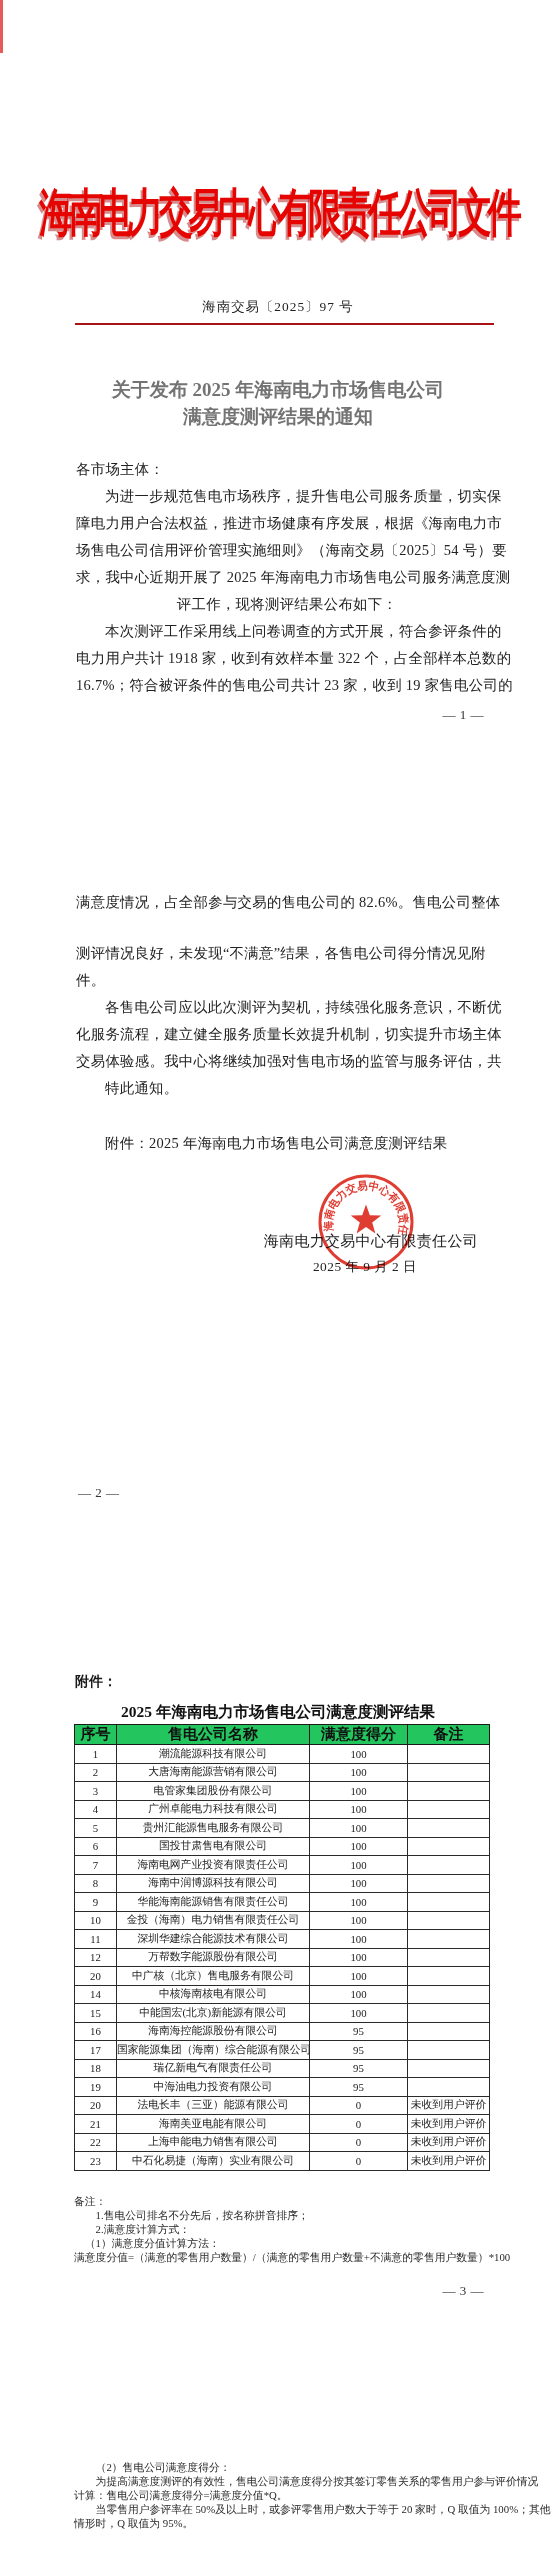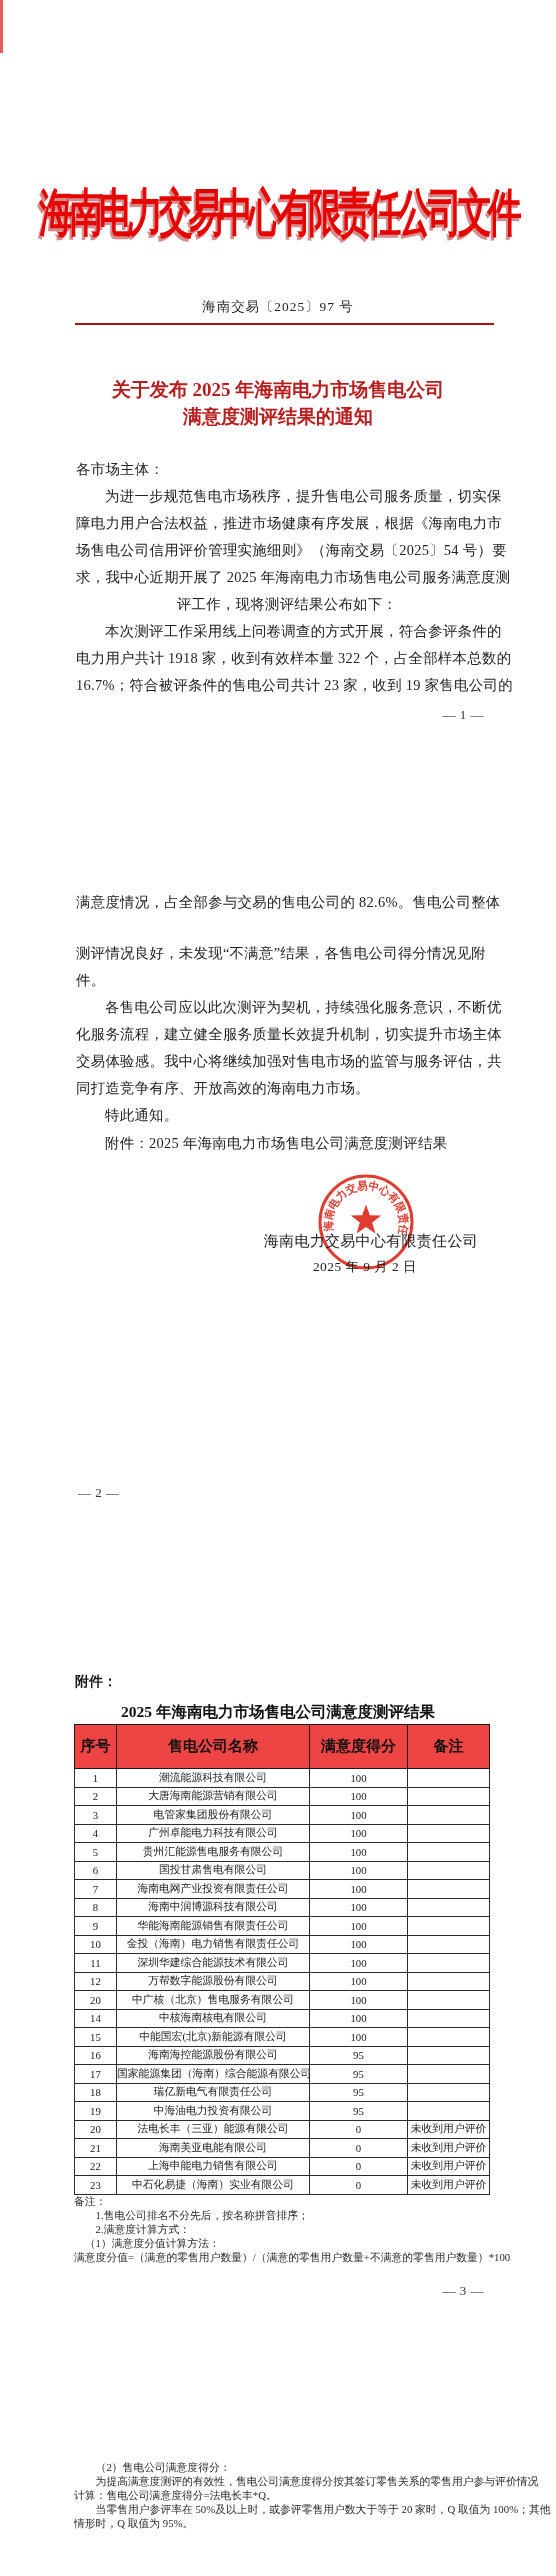--- a/index.html
+++ b/index.html
@@ -18,21 +18,21 @@
   #letterhead {
     left:31px; top:181px; width:495px; height:63px; line-height:63px;
     text-align:center; font-weight:bold; font-size:34px; letter-spacing:-4.1px;
     color:#e60400; transform:scaleY(1.5); transform-origin:center;
     text-shadow:-2.1px 2.1px 0 rgba(165,0,0,.45);
     white-space:nowrap;
   }
   #doc-number { left:0; top:298px; width:100%; text-align:center; font-size:13.4px; letter-spacing:1px; color:#222; }
   #red-rule { left:75px; top:323px; width:419px; height:2.1px; background:#a81414; }
 
-  #notice-title { left:0; top:376px; width:100%; text-align:center; font-weight:bold; font-size:19px; line-height:27px; color:#b91c1c; }
+  #notice-title { left:0; top:376px; width:100%; text-align:center; font-weight:bold; font-size:19px; line-height:27px; color:#737373; }
 
   .body-block { width:422px; font-size:14.4px; line-height:27px; letter-spacing:0.3px; color:#222; }
   #p1-body { left:76px; top:456px; }
   #p2-body { left:76px; top:889px; }
   #p2-attach { left:76px; top:1130px; }
   .line { white-space:nowrap; }
 
   .page-num { font-size:13px; letter-spacing:0.5px; color:#333; }
   #p1-num { right:72px; top:707px; }
   #p2-num { left:78px; top:1485px; }
@@ -42,21 +42,21 @@
   #sign-date { right:139px; top:1258px; font-size:13.4px; letter-spacing:0.5px; color:#222; }
 
   #seal { left:316px; top:1171px; width:100px; height:102px; mix-blend-mode:multiply; opacity:.92; }
 
   #p3-attach-label { left:75px; top:1673px; font-size:14px; font-weight:600; color:#1a1a1a; }
   #p3-table-title { left:0; top:1702px; width:100%; text-align:center; font-size:15.5px; font-weight:bold; color:#111; }
 
   #score-table { left:74px; top:1724px; width:415px; border-collapse:collapse; table-layout:fixed;
     border:1px solid #111; }
   #score-table th {
-    height:44px; background:#ef4444; font-size:15px; font-weight:bold;
+    height:20px; background:#22c55e; font-size:15px; font-weight:bold;
     border:0.5px solid #1a1a1a; text-align:center; color:#111;
   }
   #score-table td {
     height:18.5px; font-size:10.8px; border:0.5px solid #2a2a2a; text-align:center;
     color:#222; overflow:hidden; white-space:nowrap;
   }
 
   .notes-block { width:425px; font-size:10.8px; line-height:14px; color:#2a2a2a; }
   #p3-notes { left:74px; top:2194px; }
   #p4-notes { left:74px; top:2460px; }
@@ -88,21 +88,20 @@
   </div>
 <div class="abs page-num" id="p1-num">— 1 —</div>
 
 <div class="abs body-block" id="p2-body">
     <div class="line" style="padding-left: 0px;">满意度情况，占全部参与交易的售电公司的 82.6%。售电公司整体</div>
     <div class="line" style="padding-left: 0px; margin-top: 24px;">测评情况良好，未发现“不满意”结果，各售电公司得分情况见附</div>
     <div class="line" style="padding-left: 0px;">件。</div>
     <div class="line" style="padding-left: 29px;">各售电公司应以此次测评为契机，持续强化服务意识，不断优</div>
     <div class="line" style="padding-left: 0px;">化服务流程，建立健全服务质量长效提升机制，切实提升市场主体</div>
     <div class="line" style="padding-left: 0px;">交易体验感。我中心将继续加强对售电市场的监管与服务评估，共</div>
-    <div class="line" style="padding-left: 0px;">同打造竞争有序、开放高效的海南电力市场。</div>
     <div class="line" style="padding-left: 29px;">特此通知。</div>
   </div>
 <div class="abs body-block" id="p2-attach">
     <div class="line" style="padding-left: 29px;">附件：2025 年海南电力市场售电公司满意度测评结果</div>
   </div>
 
 <div class="abs" id="signer">海南电力交易中心有限责任公司</div>
 <div class="abs" id="sign-date">2025 年 9 月 2 日</div>
 
 <svg class="abs" id="seal" viewBox="0 0 200 200">
@@ -283,17 +282,17 @@
     <div class="line" style="padding-left: 21.6px;">1.售电公司排名不分先后，按名称拼音排序；</div>
     <div class="line" style="padding-left: 21.6px;">2.满意度计算方式：</div>
     <div class="line" style="padding-left: 10.8px;">（1）满意度分值计算方法：</div>
     <div class="line" style="padding-left: 0px;">满意度分值=（满意的零售用户数量）/（满意的零售用户数量+不满意的零售用户数量）*100</div>
   </div>
 <div class="abs page-num" id="p3-num">— 3 —</div>
 
 <div class="abs notes-block" id="p4-notes">
     <div class="line" style="padding-left: 21.6px;">（2）售电公司满意度得分：</div>
     <div class="line" style="padding-left: 21.6px;">为提高满意度测评的有效性，售电公司满意度得分按其签订零售关系的零售用户参与评价情况</div>
-    <div class="line" style="padding-left: 0px;">计算：售电公司满意度得分=法电长丰*Q。</div>
+    <div class="line" style="padding-left: 0px;">计算：售电公司满意度得分=满意度分值*Q。</div>
     <div class="line" style="padding-left: 21.6px;">当零售用户参评率在 50%及以上时，或参评零售用户数大于等于 20 家时，Q 取值为 100%；其他</div>
     <div class="line" style="padding-left: 0px;">情形时，Q 取值为 95%。</div>
   </div>
 
 
 </body></html>

